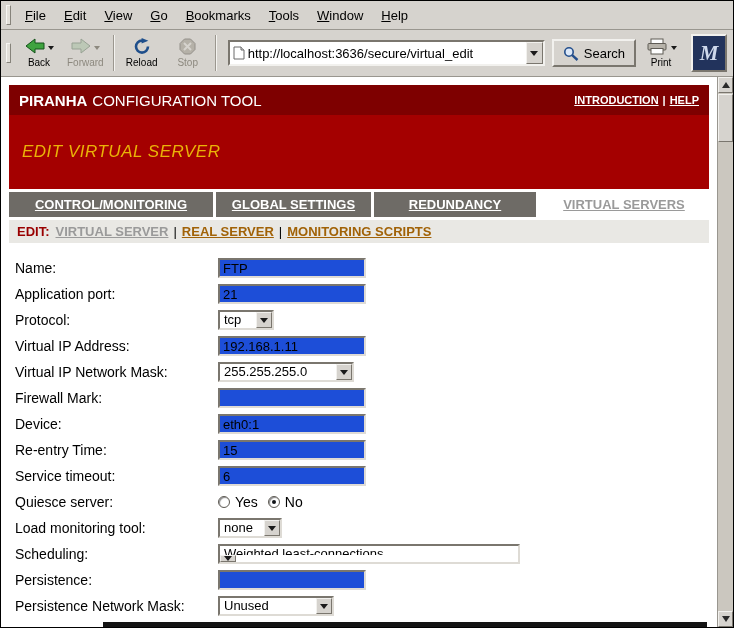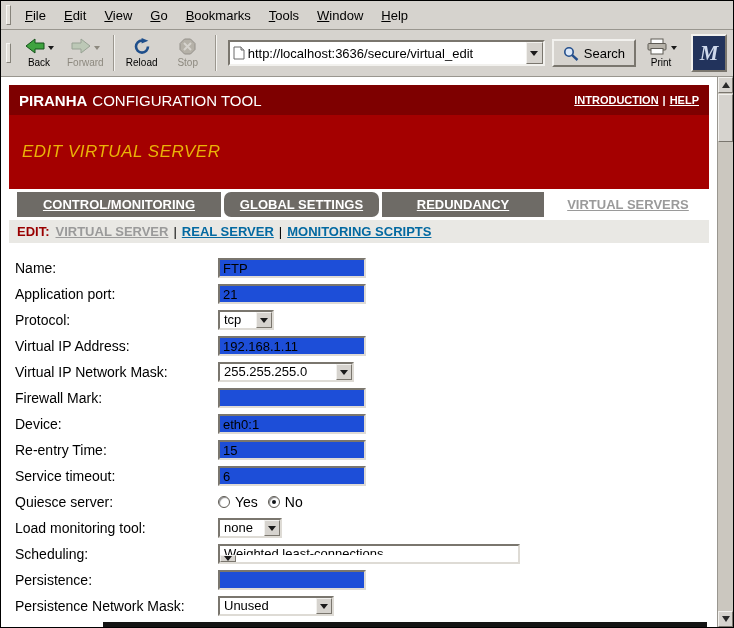--- a/index.html
+++ b/index.html
@@ -64,27 +64,27 @@
   .hdr-links { margin-left:auto; font-size:11px; font-weight:bold; }
   .hlink { color:#fff; text-decoration:underline; cursor:pointer; }
   .hsep { padding:0 4px; text-decoration:none; }
   .banner { height:74px; background:#a40000; display:flex; align-items:center; padding:0 13px; }
   .banner-title { color:#eab308; font-size:17px; letter-spacing:.5px;font-style:italic; }
   
   .tabs { display:flex; gap:3px; margin-top:3px; }
   .tab { display:block; height:25px; line-height:25px; text-align:center; background:#6e6b66;
     color:#fff; font-weight:bold; font-size:13px; text-decoration:underline; cursor:pointer;
     white-space:nowrap; overflow:hidden; }
-  .tab.t1 { width:204px;margin-left:8px; } .tab.t2 { width:155px;border-radius:7px; } .tab.t3 { width:162px; } .tab.t4 { flex:1; }
+  .tab.t1 { width:204px; } .tab.t2 { width:155px; } .tab.t3 { width:162px; } .tab.t4 { flex:1; }
   .tab.active { background:#fff; color:#9a9a9a; }
   
   .subnav { margin-top:3px; height:23px; line-height:23px; background:#e9e8e4; font-size:13px;
     font-weight:bold; padding-left:8px; white-space:nowrap; }
   .subnav .prefix { color:#990000; margin-right:6px; }
-  .lnk { color:#0369a1; text-decoration:underline; cursor:pointer; }
+  .lnk { color:#a16207; text-decoration:underline; cursor:pointer; }
   .lnk.current { color:#9a9a9a; }
   .subnav .sep { color:#000; font-weight:normal; padding:0 5px; }
   
   .form { margin-top:12px; }
   .frow { display:flex; align-items:center; height:26px; padding-left:6px; }
   .flabel { width:203px; font-size:14px; color:#000; flex:0 0 auto; }
   .ftext { width:148px; height:20px; background:#1d4ed8; font-size:13px; padding:0 3px; color:#000;
     border:2px solid; border-color:#7a766e #dedbd5 #dedbd5 #7a766e; font-family:"Liberation Sans",sans-serif; }
   .fselect { display:inline-flex; align-items:stretch; height:20px; background:#fff;
     border:2px solid; border-color:#7a766e #dedbd5 #dedbd5 #7a766e; cursor:pointer; }

